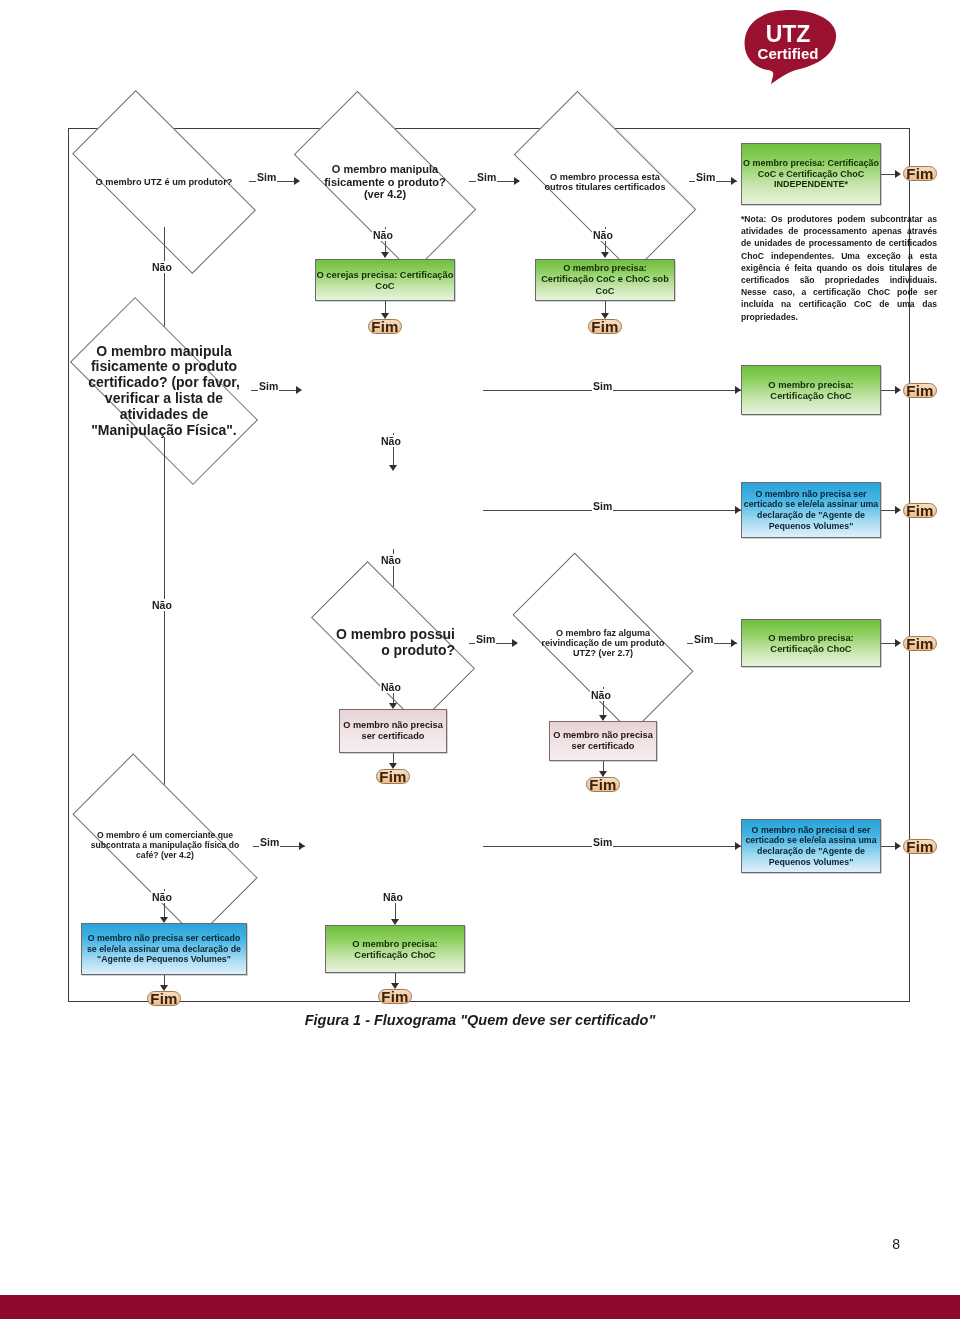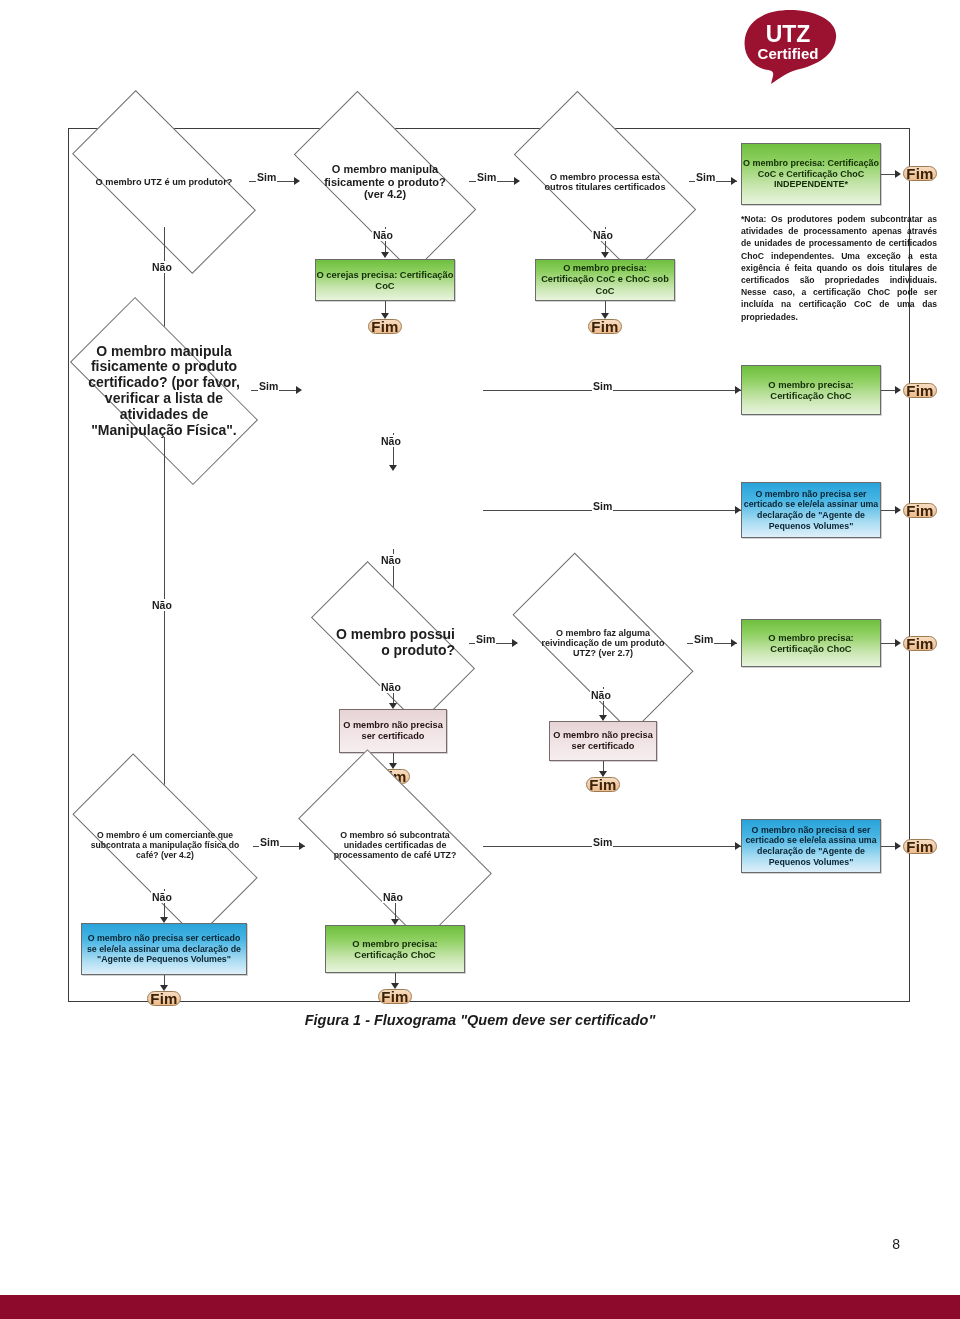--- a/index.html
+++ b/index.html
@@ -261,24 +261,20 @@
     <div class="arr d" style="left:91px;top:668px;"></div>
 
     <div class="node dec" style="left:8px;top:674px;width:176px;height:86px;">
       <div class="dshape"></div>
       <div class="dtxt" style="font-size:8.6px;width:150px;">O membro é um comerciante que subcontrata a manipulação física do café? (ver 4.2)</div>
     </div>
     <div class="ln lnh" style="left:184px;top:717px;width:52px;"></div>
     <div class="lbl" style="left:190px;top:707px;">Sim</div>
     <div class="arr r" style="left:230px;top:713px;"></div>
 
-    <div class="node dec" style="left:238px;top:668px;width:176px;height:98px;">
-      <div class="dshape"></div>
-      <div class="dtxt" style="font-size:8.8px;width:138px;">O membro só subcontrata unidades certificadas de processamento de café UTZ?</div>
-    </div>
     <div class="ln lnh" style="left:414px;top:717px;width:258px;"></div>
     <div class="lbl" style="left:523px;top:707px;">Sim</div>
     <div class="arr r" style="left:666px;top:713px;"></div>
 
     <div class="node box blue" style="left:672px;top:690px;width:140px;height:54px;font-size:8.8px;">
       <span>O membro não precisa d ser certicado se ele/ela assina uma declaração de "Agente de Pequenos Volumes"</span>
     </div>
     <div class="ln lnh" style="left:812px;top:717px;width:18px;"></div>
     <div class="arr r" style="left:826px;top:713px;"></div>
     <div class="node term" style="left:834px;top:710px;width:34px;height:15px;">

